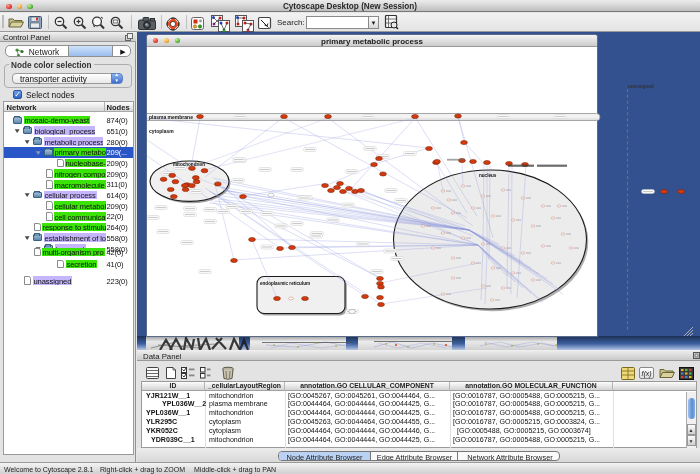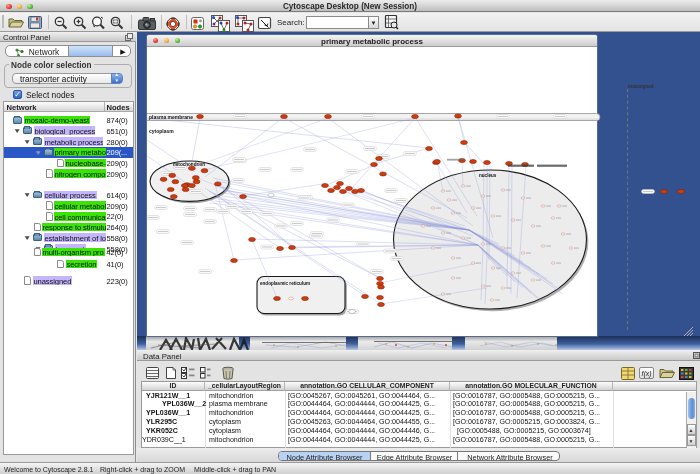--- a/index.html
+++ b/index.html
@@ -219,20 +219,25 @@
     </div>
 <div class="trow" style="top:55.8px">
       <span class="doc" style="left:53px"></span>
       <span class="lbl grn" style="left:61px;max-width:41px">nucleobase-co</span>
       <span class="cnt">209(0)</span>
     </div>
 <div class="trow" style="top:66.5px">
       <span class="doc" style="left:42px"></span>
       <span class="lbl grn" style="left:50px;max-width:52px">nitrogen compou</span>
       <span class="cnt">209(0)</span>
+    </div>
+<div class="trow" style="top:77.2px">
+      <span class="doc" style="left:42px"></span>
+      <span class="lbl grn" style="left:50px;max-width:52px">macromolecule</span>
+      <span class="cnt">311(0)</span>
     </div>
 <div class="trow" style="top:87.9px">
       <span class="arr" style="left:20px">▼</span>
       <span class="fold" style="left:29px"></span>
       <span class="lbl red" style="left:40px;max-width:59px">cellular process</span>
       <span class="cnt">614(0)</span>
     </div>
 <div class="trow" style="top:98.6px">
       <span class="doc" style="left:42px"></span>
       <span class="lbl grn" style="left:50px;max-width:52px">cellular metabol</span>
@@ -824,21 +829,21 @@
       <span class="dc" style="left:146px;width:160px">[GO:0045263, GO:0044464, GO:0044455, G...</span>
       <span class="dc" style="left:311px;width:158px">[GO:0016787, GO:0005215, GO:0003824, G...</span>
     </div>
 <div class="drow" style="top:45.2px">
       <span class="dc" style="left:4px;font-weight:bold">YKR052C</span>
       <span class="dc" style="left:67px">cytoplasm</span>
       <span class="dc" style="left:146px;width:160px">[GO:0044464, GO:0044444, GO:0044446, G...</span>
       <span class="dc" style="left:315px;width:154px">[GO:0005488, GO:0005215, GO:0003674]</span>
     </div>
 <div class="drow" style="top:54px">
-      <span class="dc" style="left:0;font-weight:normal">YDR039C__1</span>
+      <span class="dc" style="left:9px;font-weight:bold">YDR039C__1</span>
       <span class="dc" style="left:67px">mitochondrion</span>
       <span class="dc" style="left:146px;width:160px">[GO:0044464, GO:0044444, GO:0044425, G...</span>
       <span class="dc" style="left:311px;width:158px">[GO:0016787, GO:0005488, GO:0005215, G...</span>
     </div>
 <div class="abs" style="left:543.5px;top:10px;width:10px;height:56px;background:#f0f0f0;border-left:1px solid #aaa">
 <div class="abs" style="left:1px;top:6px;width:7px;height:21px;background:linear-gradient(90deg,#9ec2ee,#5b8ed6 60%,#86b0e6);border-radius:3.5px"></div>
 <div class="abs" style="left:0;top:32px;width:9px;height:11px;background:linear-gradient(#fdfdfd,#cfcfcf);border:1px solid #999;font-size:5px;text-align:center;line-height:10px;color:#333">▲</div>
 <div class="abs" style="left:0;top:43px;width:9px;height:11px;background:linear-gradient(#fdfdfd,#cfcfcf);border:1px solid #999;font-size:5px;text-align:center;line-height:10px;color:#333">▼</div>
 </div>
 </div>

